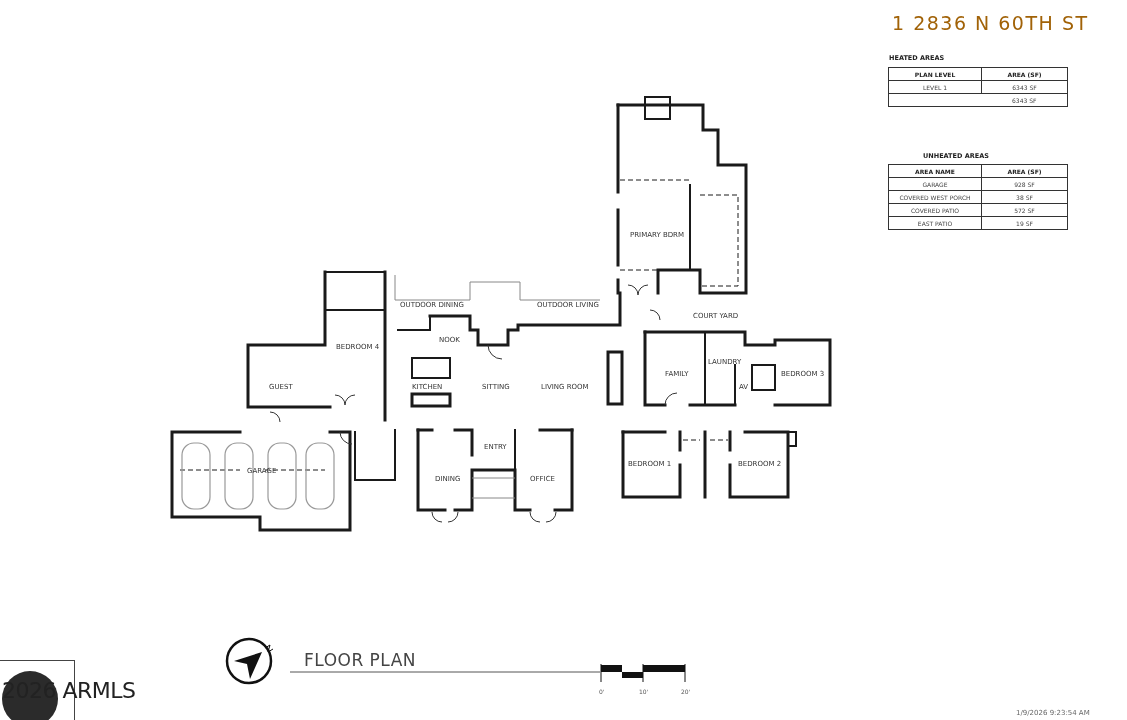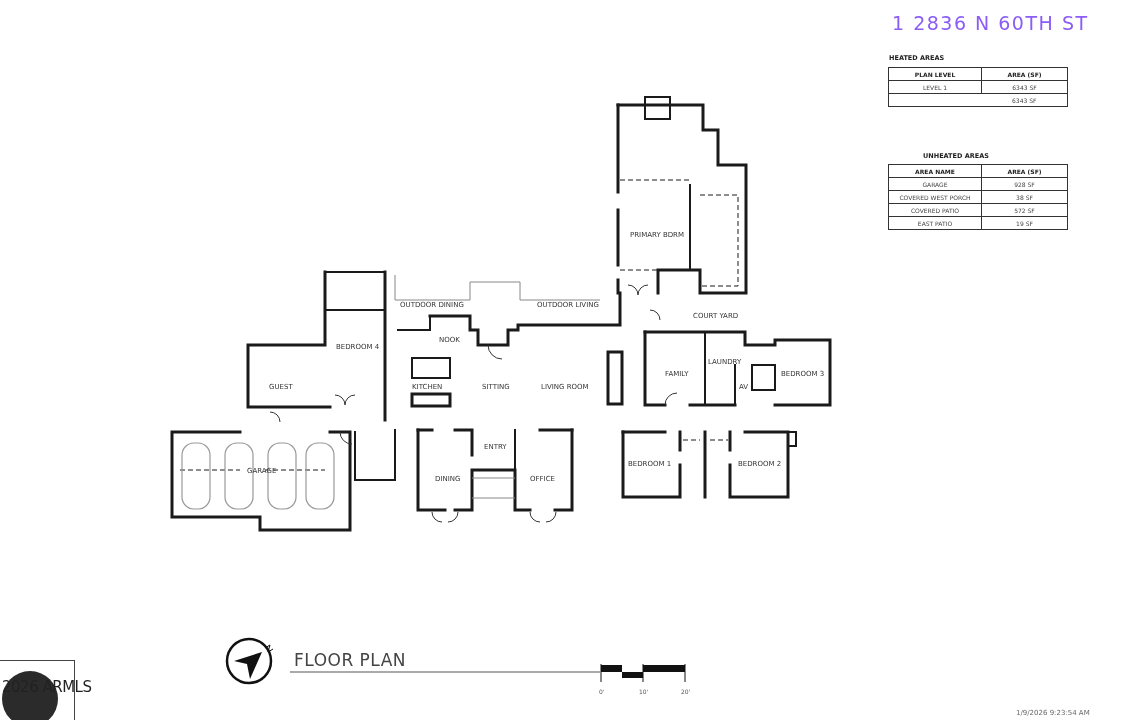--- a/index.html
+++ b/index.html
@@ -1,28 +1,28 @@
 <!DOCTYPE html>
 <html><head>
 <meta charset="utf-8">
 <style>
   html, body { margin: 0; padding: 0; background: #ffffff; }
   body { width: 1127px; height: 720px; position: relative; overflow: hidden; font-family: "DejaVu Sans", sans-serif; color: #222; }
-  .title { position: absolute; left: 892px; top: 12px; font-size: 19px; letter-spacing: 1.5px; color: #8b5cf6; font-weight: normal; }
+  .title { position: absolute; left: 892px; top: 12px; font-size: 19px; letter-spacing: 1.5px; color: #a16207; font-weight: normal; }
   .tbl-caption { position: absolute; font-size: 6.5px; font-weight: bold; color: #222; }
   table.area { position: absolute; border-collapse: collapse; font-size: 6px; color: #444; }
   table.area th, table.area td { border: 1px solid #333; height: 12px; padding: 0 2px; text-align: center; }
   table.area th { font-weight: bold; color: #222; }
   svg.plan { position: absolute; left: 0; top: 0; }
   .room-label { font-family: "DejaVu Sans", sans-serif; font-size: 7px; fill: #333; }
-  .fp-title { position: absolute; left: 294px; top: 650px; font-size: 17px; color: #444; letter-spacing: 0.5px; text-align: right; }
+  .fp-title { position: absolute; left: 304px; top: 650px; font-size: 17px; color: #444; letter-spacing: 0.5px; text-align: right; }
   .scale-lbl { position: absolute; font-size: 6px; color: #555; top: 688px; }
   .watermark { position: absolute; left: 0; top: 660px; width: 74px; height: 60px; border-top: 1px solid #444; border-right: 1px solid #444; }
   .wm-circle { position: absolute; left: 2px; top: 10px; width: 56px; height: 56px; border-radius: 50%; background: #2b2b2b; }
-  .wm-text { position: absolute; left: 2px; top: 678px; font-size: 15px; color: #222; letter-spacing: -0.5px; }
+  .wm-text { position: absolute; left: 2px; top: 678px; font-size: 22px; color: #222; letter-spacing: -0.5px; }
   .timestamp { position: absolute; left: 1016px; top: 709px; font-size: 7px; color: #666; }
 </style>
 </head>
 <body>
 
 <div class="title">1 2836 N 60TH ST</div>
 
 <div class="tbl-caption" style="left:889px; top:54px;">HEATED AREAS</div>
 <table class="area" style="left:888px; top:67px; width:180px;">
   <tbody>

